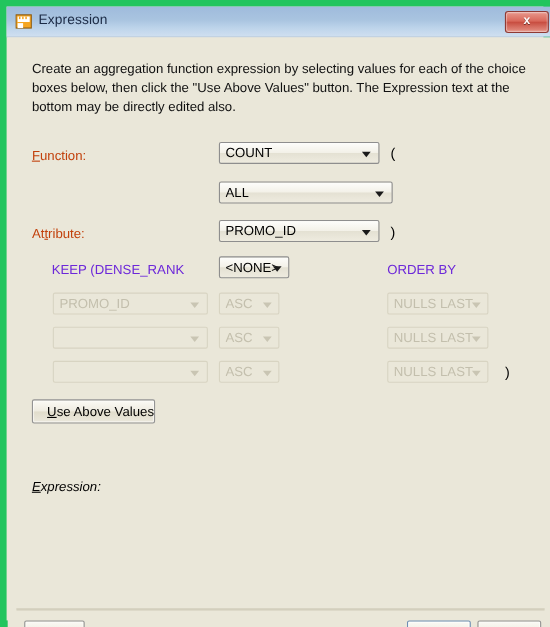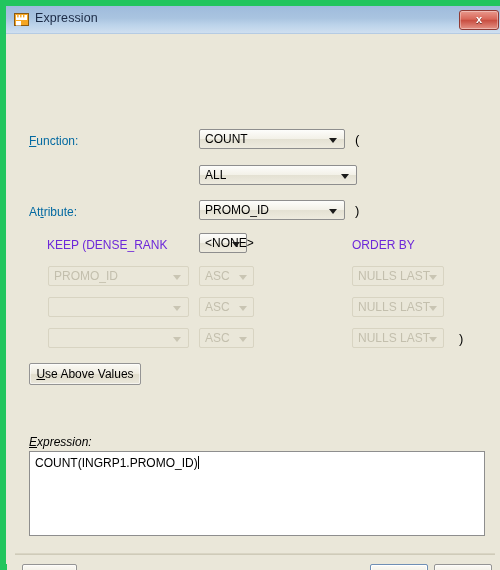--- a/index.html
+++ b/index.html
@@ -87,21 +87,21 @@
     width: 455px;
     font-size: 12px;
     line-height: 17.5px;
     color: #111111;
   }
 
   
   .row-label {
     position: absolute;
     font-size: 12px;
-    color: #0369a1;
+    color: #c2410c;
     white-space: nowrap;
   }
   .row-label.dim {
     color: #6d28d9;
   }
   .paren {
     position: absolute;
     font-size: 13px;
     color: #000000;
   }
@@ -146,21 +146,21 @@
 
   
   .btn {
     position: absolute;
     box-sizing: border-box;
     border: 1px solid #949494;
     border-radius: 2px;
     background: linear-gradient(to bottom, #fbfaf5 0%, #efece1 47%, #e1ddcc 53%, #ebe8dc 100%);
     font-size: 12px;
     color: #000000;
-    text-align: center;
+    text-align: right;
     cursor: pointer;
     box-shadow: inset 0 0 0 1px rgba(255,255,255,.55);
   }
   .btn .cap { display: block; }
   .btn.default {
     border: 1px solid #6f8fb5;
     box-shadow: inset 0 0 0 1px #ffffff;
   }
 
   
@@ -223,20 +223,21 @@
       </svg>
     </span>
     <span class="title-text">Expression</span>
     <div class="close-btn">
       <span class="close-x">x</span>
     </div>
   </div>
 
   <div class="client">
 
+    <div class="intro">Create an aggregation function expression by selecting values for each of the choice boxes below, then click the "Use Above Values" button.  The Expression text at the bottom may be directly edited also.</div>
 
     <span class="row-label" style="left:22px; top:100px;"><u>F</u><span>unction:</span></span>
     <div class="combo wide" style="left:192px; top:95px; width:146px;">
       <span class="val">COUNT</span>
       <span class="arrow"></span>
     </div>
     <span class="paren" style="left:348px; top:98px;">(</span>
 
     <div class="combo wide" style="left:192px; top:131px; width:158px;">
       <span class="val">ALL</span>
@@ -244,21 +245,21 @@
     </div>
 
     <span class="row-label" style="left:22px; top:171px;"><span>At</span><u>t</u><span>ribute:</span></span>
     <div class="combo wide" style="left:192px; top:166px; width:146px;">
       <span class="val">PROMO_ID</span>
       <span class="arrow"></span>
     </div>
     <span class="paren" style="left:348px; top:169px;">)</span>
 
     <span class="row-label dim" style="left:40px; top:204px;">KEEP (DENSE_RANK</span>
-    <div class="combo tight" style="left:192px; top:199px; width:48px;padding-left:14px;">
+    <div class="combo tight" style="left:192px; top:199px; width:64px;padding-left:14px;">
       <span class="val">&lt;NONE&gt;</span>
       <span class="arrow"></span>
     </div>
     <span class="row-label dim" style="left:345px; top:204px;">ORDER BY</span>
 
     <div class="combo wide disabled" style="left:41px; top:232px; width:141px;">
       <span class="val">PROMO_ID</span>
       <span class="arrow"></span>
     </div>
     <div class="combo tight disabled" style="left:192px; top:232px; width:55px;">
@@ -295,23 +296,20 @@
       <span class="val">NULLS LAST</span>
       <span class="arrow"></span>
     </div>
     <span class="paren" style="left:452px; top:297px;">)</span>
 
     <div class="btn" style="left:22px; top:329px; width:112px; height:22px; line-height:20px;">
       <span class="cap"><u>U</u><span>se Above Values</span></span>
     </div>
 
     <span class="exp-label"><u>E</u><span>xpression:</span></span>
-    <div class="exp-box">
-      <span class="exp-text"><span>COUNT(INGRP1.PROMO_ID)</span><span class="caret"></span></span>
-    </div>
 
     <div class="sep"></div>
 
     <div class="btn" style="left:15px; top:530px; width:55px; height:22px; line-height:20px;">
       <span class="cap"><u>H</u><span>elp</span></span>
     </div>
     <div class="btn default" style="left:363px; top:530px; width:58px; height:22px; line-height:20px;">
       <span class="cap">OK</span>
     </div>
     <div class="btn" style="left:427px; top:530px; width:58px; height:22px; line-height:20px;">

